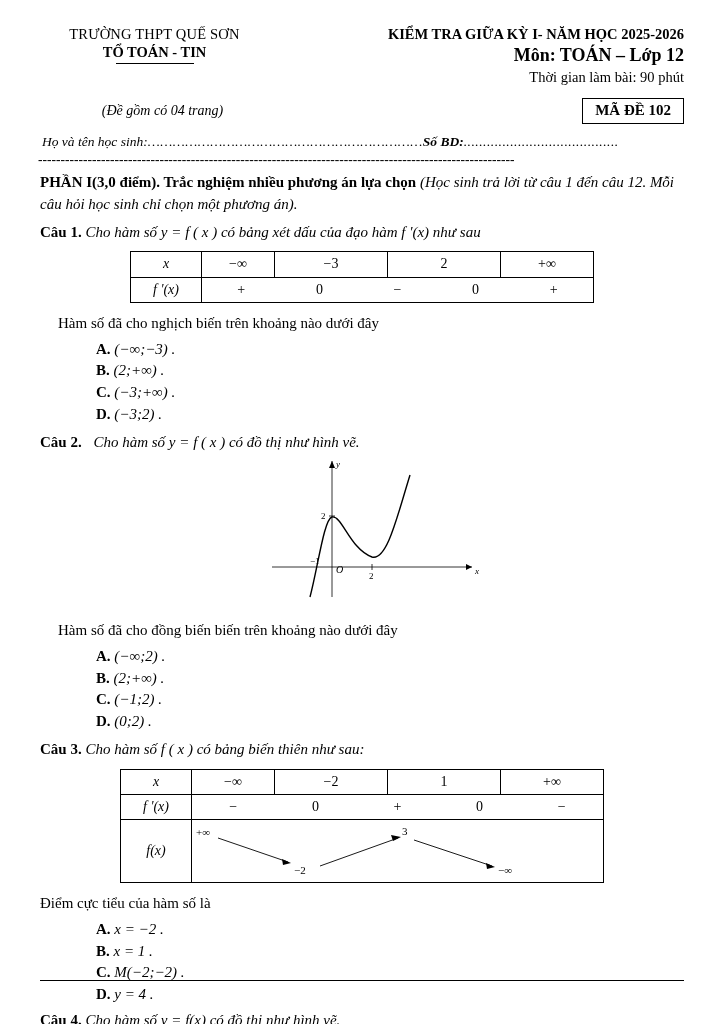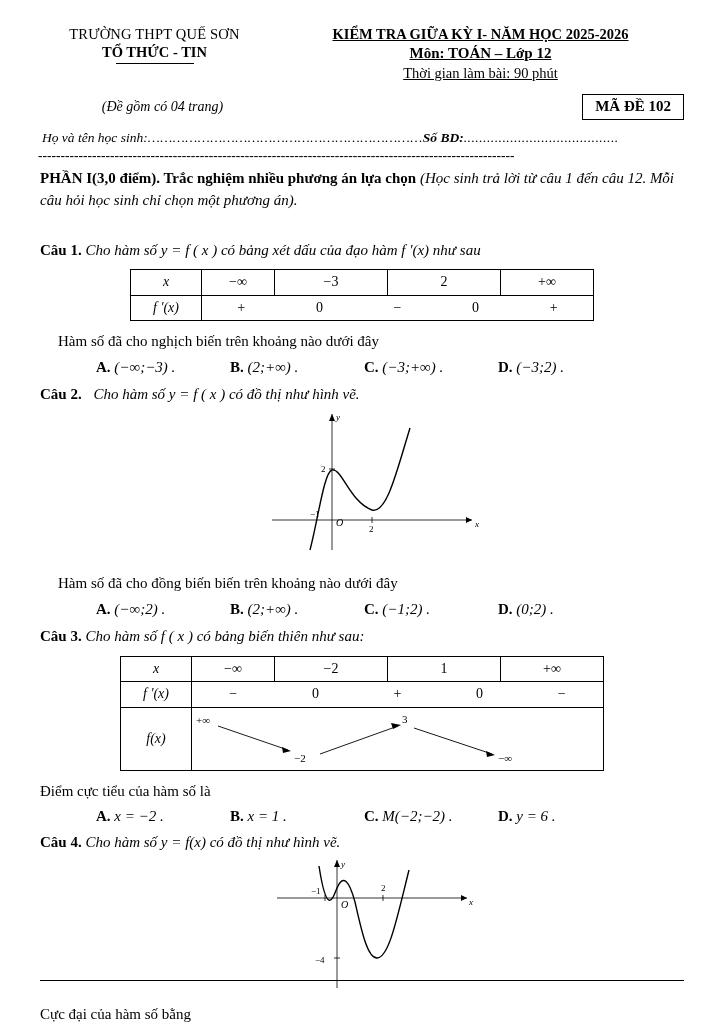--- a/index.html
+++ b/index.html
@@ -25,22 +25,21 @@
     display: flex;
     padding: 26px 40px 0 32px;
     box-sizing: border-box;
   }
   .hdr-left {
     width: 245px;
     text-align: center;
   }
   .hdr-right {
     flex: 1;
-    text-align: center;
-    text-decoration: underline;
+    text-align: right;
   }
   .b { font-weight: bold; }
   .i { font-style: italic; }
   .school {
     font-size: 14.5px;
     letter-spacing: 0.2px;
   }
   .dept {
     font-size: 14.5px;
     font-weight: bold;
@@ -58,21 +57,21 @@
     padding: 4px 12px 5px 12px;
     font-size: 14.5px;
     font-weight: bold;
     margin-top: 12px;
   }
   .exam-title {
     font-size: 14.5px;
     font-weight: bold;
   }
   .exam-sub {
-    font-size: 15px;
+    font-size: 18px;
     font-weight: bold;
     margin-top: 2px;
   }
   .exam-time {
     font-size: 14.5px;
     margin-top: 3px;
   }
   .exam-note {
     font-size: 14.5px;
     font-style: italic;
@@ -118,27 +117,28 @@
     overflow: hidden;
     white-space: nowrap;
   }
   .body {
     padding: 4px 40px 0 40px;
     box-sizing: border-box;
     font-size: 15px;
     line-height: 1.45;
   }
   .part-head { }
-  .q { margin-top: 28px; }
+  .q { margin-top: 6px; }
   .q .lbl { font-weight: bold; }
   .mathit { font-style: italic; }
   .opts {
     display: flex;
     margin-top: 4px;
     padding-left: 56px;
+    flex-direction: column;
   }
   .opts > div { width: 134px; }
   .opts .ol { font-weight: bold; }
   .indent { padding-left: 18px; }
   table.vt {
     border-collapse: collapse;
     margin: 8px auto 0 auto;
     font-size: 14px;
   }
   table.vt td {
@@ -172,21 +172,21 @@
   }
 </style>
 </head>
 <body>
 
 <div class="page">
 
   <div class="hdr">
     <div class="hdr-left">
       <div class="school">TRƯỜNG THPT QUẾ SƠN</div>
-      <div class="dept">TỔ THỨC - TIN</div>
+      <div class="dept">TỔ TOÁN - TIN</div>
       <div class="dept-underline"></div>
     </div>
     <div class="hdr-right">
       <div class="exam-title">KIỂM TRA GIỮA KỲ I- NĂM HỌC 2025-2026</div>
       <div class="exam-sub">Môn: TOÁN  – Lớp 12</div>
       <div class="exam-time">Thời gian làm bài: 90 phút</div>
     </div>
   </div>
 
   <div class="row2">
@@ -327,21 +327,21 @@
         </td>
       </tr>
     </tbody>
       </table>
 
     <div style="margin-top:10px">Điểm cực tiểu của hàm số là</div>
     <div class="opts">
       <div><span class="ol">A.</span> <span class="mathit">x = −2 .</span></div>
       <div><span class="ol">B.</span> <span class="mathit">x = 1 .</span></div>
       <div><span class="ol">C.</span> <span class="mathit">M(−2;−2) .</span></div>
-      <div><span class="ol">D.</span> <span class="mathit">y = 6 .</span></div>
+      <div><span class="ol">D.</span> <span class="mathit">y = 4 .</span></div>
     </div>
 
     <div class="q" style="margin-top:4px">
       <span class="lbl">Câu 4.</span>
       <span class="mathit">Cho hàm số  y = f(x)  có đồ thị như hình vẽ.</span>
     </div>
 
     <div class="fig">
       <svg width="250" height="135" viewBox="0 0 250 135">
         <line x1="40" y1="40" x2="230" y2="40" stroke="#000" stroke-width="0.8"></line>

